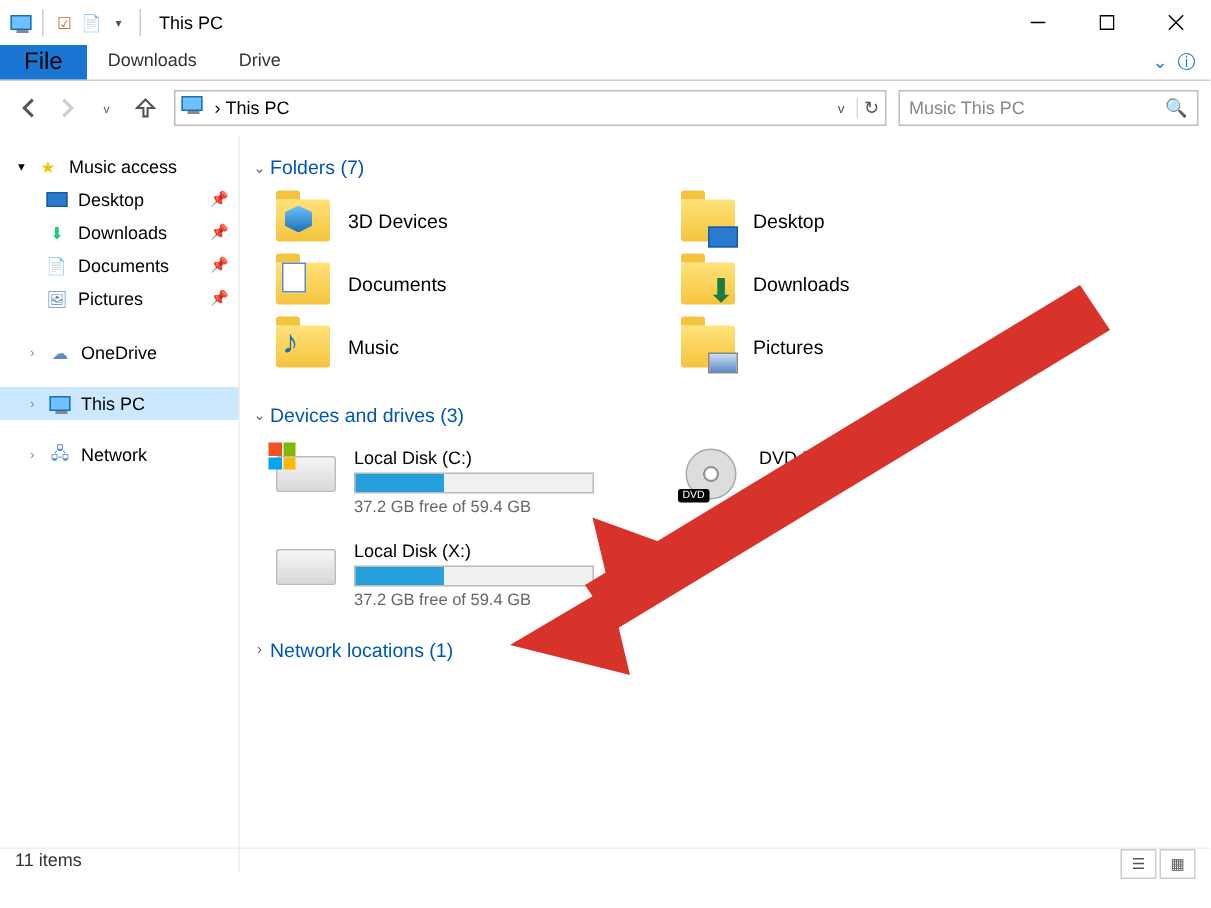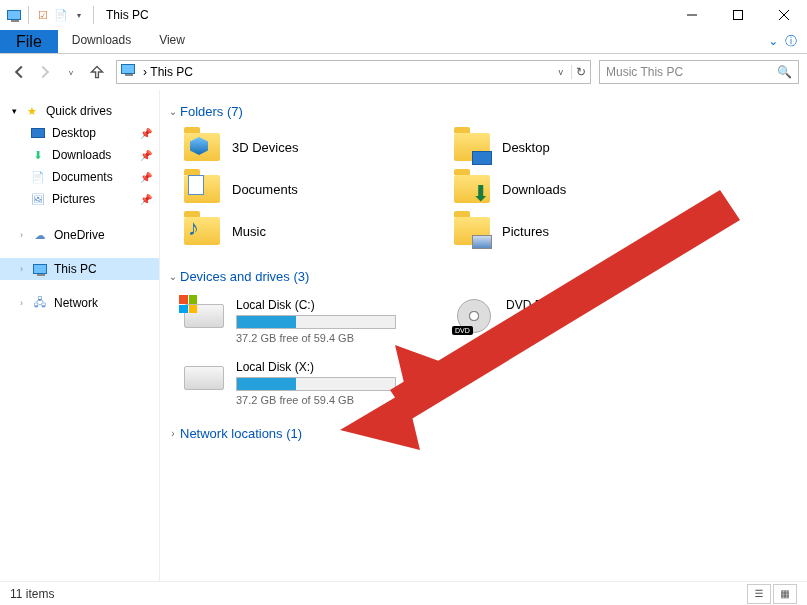--- a/index.html
+++ b/index.html
@@ -72,21 +72,21 @@
   .drive-hdd .winbadge span:nth-child(1){background:#f25022;} .drive-hdd .winbadge span:nth-child(2){background:#7fba00;} .drive-hdd .winbadge span:nth-child(3){background:#00a4ef;} .drive-hdd .winbadge span:nth-child(4){background:#ffb900;}
   .drive-dvd { width:34px; height:34px; border-radius:50%; background: radial-gradient(circle, #fff 0 15%, #888 20% 22%, #ddd 24% 90%, #999 100%); border:1px solid #aaa; position:relative; }
   .drive-dvd .dvdlabel { position:absolute; bottom:-3px; left:-6px; background:#000; color:#fff; font-size:7px; padding:1px 3px; border-radius:2px; }
   .drive-info { display: flex; flex-direction: column; gap: 3px; flex: 1; }
   .drive-info .dname { font-size: 12px; }
   .drive-info .bar { width: 160px; height: 14px; border:1px solid #bbb; background:#f0f0f0; position:relative; }
   .drive-info .bar .fill { position:absolute; left:0; top:0; bottom:0; background:#26a0da; }
   .drive-info .dfree { font-size: 11px; color: #666; }
 
   
-  .statusbar { position:absolute; bottom:0; left:0; right:0; height:24px; border-top:1px solid #eee; display:flex; align-items:center; padding:0 10px; font-size:12px; color:#333;margin-top:28px; }
+  .statusbar { position:absolute; bottom:0; left:0; right:0; height:40px; border-top:1px solid #eee; display:flex; align-items:flex-start; padding:0 10px; font-size:12px; color:#333;margin-top:28px; }
   .statusbar .spacer { flex:1; }
   .statusbar .viewbtn { width:24px; height:20px; border:1px solid #ccc; display:flex; align-items:center; justify-content:center; margin-left:2px; font-size:10px; color:#555; }
 
   
   .red-arrow { position:absolute; pointer-events:none; }
 
   
   .pc-mini { width:14px; height:10px; border:1px solid #1a6fb5; background:#6ec1ff; position:relative; }
   .pc-mini::after { content:""; position:absolute; bottom:-3px; left:3px; width:8px; height:2px; background:#888; }
 
@@ -128,21 +128,21 @@
           <line x1="0" y1="0" x2="10" y2="10" stroke="#000" stroke-width="1"></line>
           <line x1="10" y1="0" x2="0" y2="10" stroke="#000" stroke-width="1"></line>
         </svg>
       </div>
   </div>
 </div>
 
 <div class="ribbon">
   <div class="file">File</div>
   <div class="tab">Downloads</div>
-  <div class="tab">View</div>
+  <div class="tab">Drive</div>
   <div class="spacer"></div>
   <div class="help">⌄&nbsp;&nbsp;ⓘ</div>
 </div>
 
 <div class="navbar">
   <div class="navbtn">
       <svg width="14" height="14" viewBox="0 0 10 10">
         <path d="M7 1 L3 5 L7 9" fill="none" stroke="#555" stroke-width="1.5"></path>
       </svg>
     </div>
@@ -173,21 +173,21 @@
 </div>
 
 <div class="bodysplit">
 
   <div class="navpane">
 
     <div class="group">
       <div class="item">
         <span class="arrow" style="font-size:9px;width:12px;">▾</span>
         <span class="nvicon star-yellow">★</span>
-        <span class="label">Quick drives</span>
+        <span class="label">Music access</span>
       </div>
       <div class="item indented">
         <span class="nvicon">
             <span class="desktop-mini"></span>
           </span>
         <span class="label">Desktop</span>
         <span class="pin">📌</span>
       </div>
       <div class="item indented">
         <span class="nvicon" style="color:#2c7;">⬇</span>

